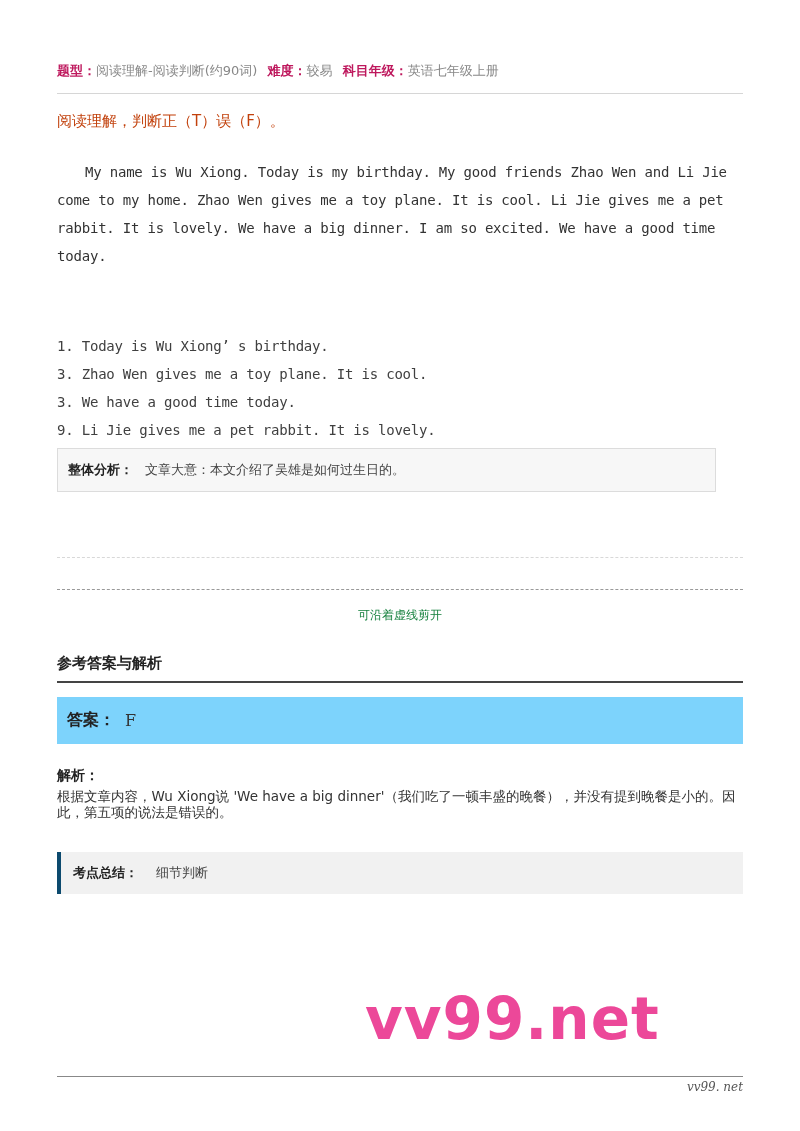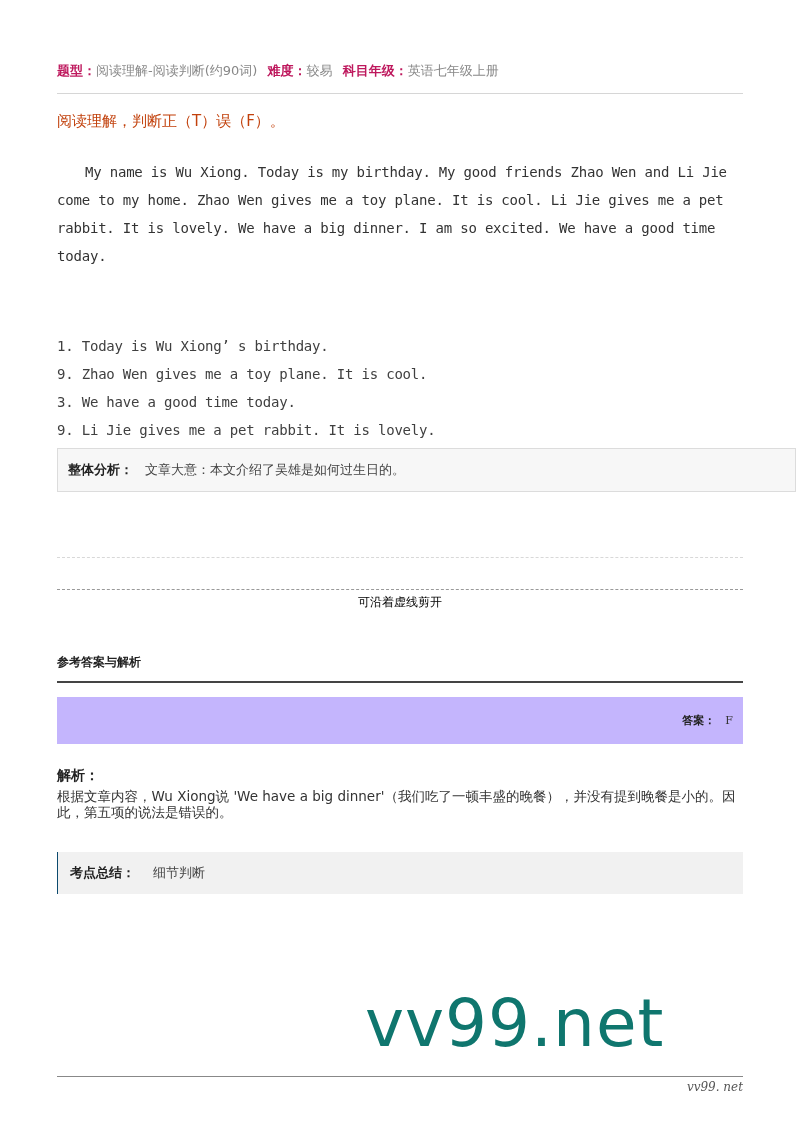--- a/index.html
+++ b/index.html
@@ -12,42 +12,42 @@
     .meta-bar b { color: #be185d; font-weight: bold; }
     .meta-bar .seg { margin-right: 6px; }
     .meta-rule { position: absolute; top: 93px; left: 0; width: 686px; height: 1px; background: #d6d6d6; }
 
     .instruction { position: absolute; top: 112px; left: 0; font-size: 15px; color: #c2410c; font-family: "DejaVu Sans", "Liberation Sans", sans-serif; }
 
     .passage { position: absolute; top: 158px; left: 0; width: 686px; font-family: "DejaVu Sans Mono", "Liberation Mono", monospace; font-size: 14px; line-height: 28px; color: #333; text-indent: 2em; letter-spacing: -0.2px; }
 
     .statements { position: absolute; top: 288px; left: 0; list-style: none; font-family: "DejaVu Sans Mono", "Liberation Mono", monospace; font-size: 14px; line-height: 28px; color: #404040; letter-spacing: -0.2px; margin-top: 44px; }
 
-    .analysis-box { position: absolute; top: 448px; left: 0; width: 739px; height: 44px; background: #f7f7f7; border: 1px solid #dcdcdc; padding: 0 10px; display: flex; align-items: center; font-size: 13px; font-family: "DejaVu Sans", "Liberation Sans", sans-serif; color: #444; }
+    .analysis-box { position: absolute; top: 448px; left: 0; width: 659px; height: 44px; background: #f7f7f7; border: 1px solid #dcdcdc; padding: 0 10px; display: flex; align-items: center; font-size: 13px; font-family: "DejaVu Sans", "Liberation Sans", sans-serif; color: #444; }
     .analysis-box b { color: #222; margin-right: 12px; }
 
     .dash-line { position: absolute; left: 0; width: 686px; height: 0; }
     .dash-line.light { top: 557px; border-top: 1px dashed #d8d8d8; }
     .dash-line.dark { top: 589px; border-top: 1px dashed #999; }
-    .cut-note { position: absolute; top: 594px; left: 0; width: 686px; text-align: center; font-size: 12px; color: #000000; font-family: "DejaVu Sans", "Liberation Sans", sans-serif; }
+    .cut-note { position: absolute; top: 607px; left: 0; width: 686px; text-align: center; font-size: 12px; color: #15803d; font-family: "DejaVu Sans", "Liberation Sans", sans-serif; }
 
-    .answer-title { position: absolute; top: 654px; left: 0; font-size: 12px; font-weight: bold; color: #222; font-family: "DejaVu Sans", "Liberation Sans", sans-serif; }
+    .answer-title { position: absolute; top: 654px; left: 0; font-size: 15px; font-weight: bold; color: #222; font-family: "DejaVu Sans", "Liberation Sans", sans-serif; }
     .answer-rule { position: absolute; top: 681px; left: 0; width: 686px; height: 2px; background: #444; }
 
-    .answer-box { position: absolute; top: 697px; left: 0; width: 686px; height: 47px; background: #c4b5fd; padding: 0 10px; display: flex; align-items: center; font-family: "DejaVu Sans", "Liberation Sans", sans-serif; font-size: 11px; justify-content: flex-end; }
+    .answer-box { position: absolute; top: 697px; left: 0; width: 686px; height: 47px; background: #7dd3fc; padding: 0 10px; display: flex; align-items: center; font-family: "DejaVu Sans", "Liberation Sans", sans-serif; font-size: 16px; }
     .answer-box b { color: #222; margin-right: 10px; }
     .answer-box span.val { font-family: "DejaVu Serif", "Liberation Serif", serif; color: #333; }
 
     .explain-label { position: absolute; top: 767px; left: 0; font-size: 14px; font-weight: bold; color: #222; font-family: "DejaVu Sans", "Liberation Sans", sans-serif; }
     .explain-text { position: absolute; top: 788px; left: 0; width: 686px; font-size: 13.5px; line-height: 16px; color: #333; font-family: "DejaVu Sans", "Liberation Sans", sans-serif; }
 
-    .summary-box { position: absolute; top: 852px; left: 0; width: 686px; height: 42px; background: #f1f1f1; border-left: 1px solid #0c4a6e; padding: 0 12px; display: flex; align-items: center; font-size: 13px; font-family: Liberation Mono, monospace; color: #444; }
+    .summary-box { position: absolute; top: 852px; left: 0; width: 686px; height: 42px; background: #f1f1f1; border-left: 4px solid #0c4a6e; padding: 0 12px; display: flex; align-items: center; font-size: 13px; font-family: Liberation Mono, monospace; color: #444; }
     .summary-box b { color: #222; margin-right: 18px; }
 
-    .watermark { position: absolute; top: 985px; left: 308px; font-size: 66px; font-weight: normal; color: #0f766e; font-family: "DejaVu Sans", "Liberation Sans", sans-serif; letter-spacing: 1px; }
+    .watermark { position: absolute; top: 985px; left: 308px; font-size: 58px; font-weight: bold; color: #ec4899; font-family: "DejaVu Sans", "Liberation Sans", sans-serif; letter-spacing: 1px; }
 
     .footer-rule { position: absolute; top: 1076px; left: 0; width: 686px; height: 1px; background: #888; }
     .footer-site { position: absolute; top: 1080px; right: 0; font-size: 12px; font-style: italic; color: #555; font-family: "DejaVu Serif", "Liberation Serif", serif; text-align: right; }
   </style>
 </head>
 <body>
 
 <div class="page">
 
   <div class="meta-bar">
@@ -56,21 +56,21 @@
     <b>科目年级：</b><span>英语七年级上册</span>
   </div>
   <div class="meta-rule"></div>
 
   <div class="instruction">阅读理解，判断正（T）误（F）。</div>
 
   <p class="passage">My name is Wu Xiong. Today is my birthday. My good friends Zhao Wen and Li Jie come to my home. Zhao Wen gives me a toy plane. It is cool. Li Jie gives me a pet rabbit. It is lovely. We have a big dinner. I am so excited. We have a good time today.</p>
 
   <ul class="statements">
     <li>1. Today is Wu Xiong’ s birthday.</li>
-    <li>9. Zhao Wen gives me a toy plane. It is cool.</li>
+    <li>3. Zhao Wen gives me a toy plane. It is cool.</li>
     <li>3. We have a good time today.</li>
     <li>9. Li Jie gives me a pet rabbit. It is lovely.</li>
   </ul>
 
   <div class="analysis-box">
     <b>整体分析：</b>
     <span>文章大意：本文介绍了吴雄是如何过生日的。</span>
   </div>
 
   <div class="dash-line light"></div>

